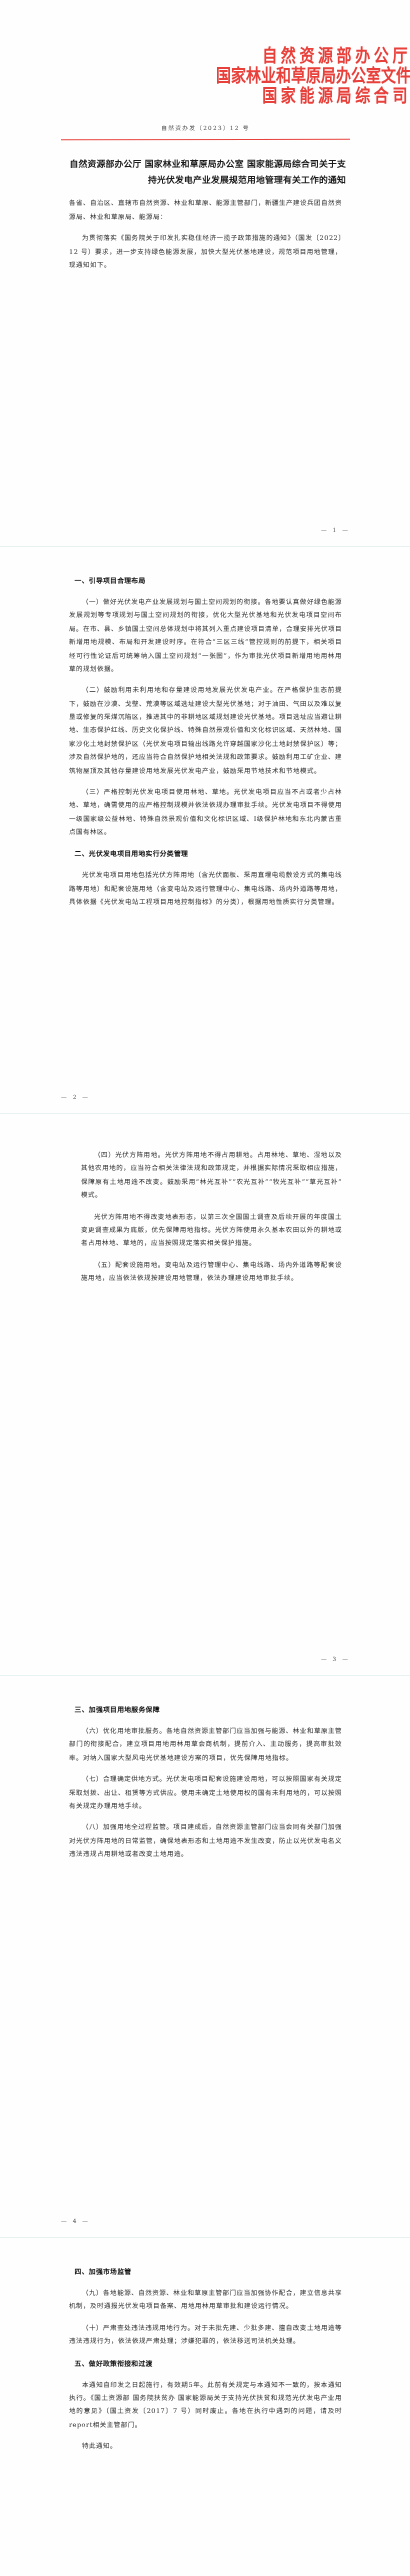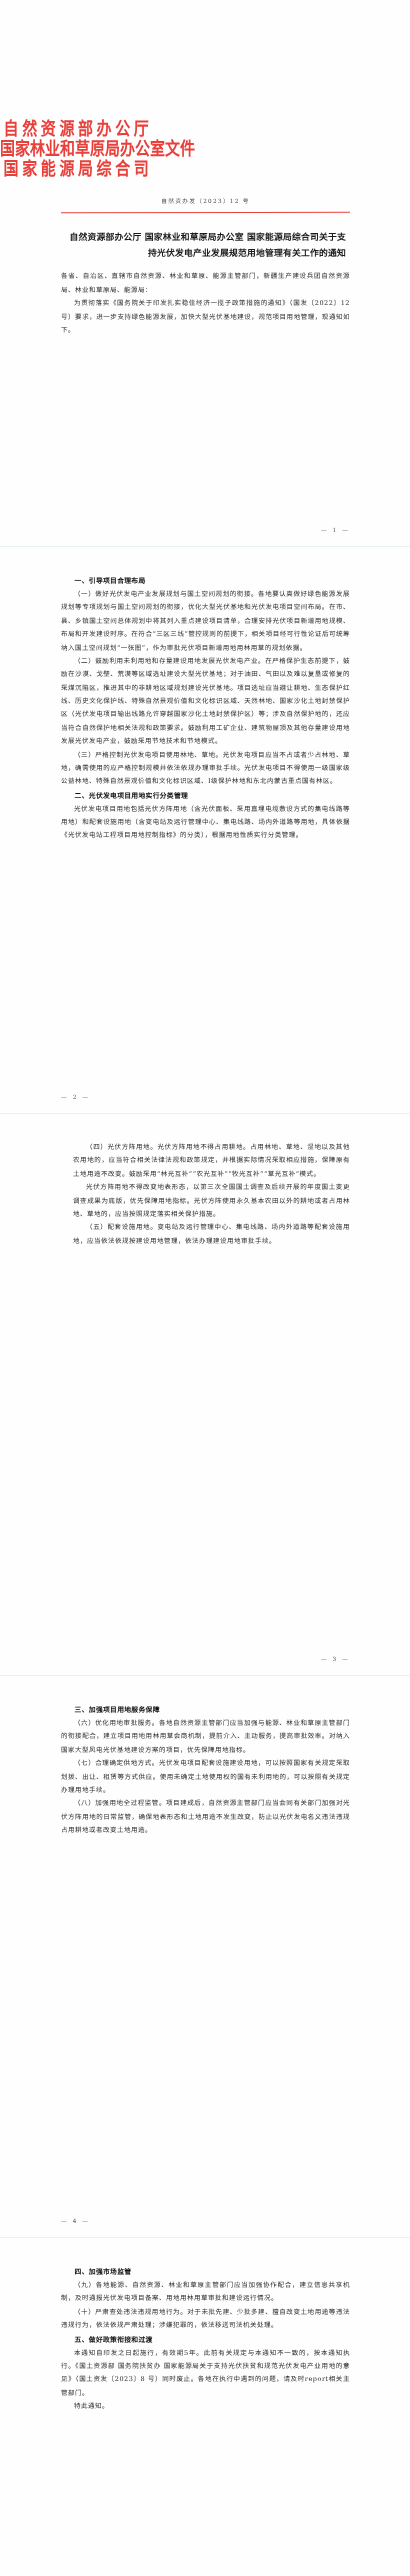--- a/index.html
+++ b/index.html
@@ -18,25 +18,25 @@
   }
   .page + .page{border-top:0.5px solid #e8f2f0;}
   .page-inner{
     box-sizing:border-box;
     padding:0 61px;
   }
   .pad-top{height:27px;}
 
   
   .letterhead{
-    text-align:left;
+    text-align:right;
     color:#e8413c;
     font-family:"DejaVu Serif","Liberation Serif",serif;
     font-weight:bold;
-    padding-top:120px;
+    padding-top:47px;
   }
   .lh-line{
     line-height:1.06;
     white-space:nowrap;
     transform:scaleY(1.22);
     transform-origin:center top;
   }
   .lh1{font-size:15px; letter-spacing:3.6px; padding-left:3.6px;}
   .lh2{font-size:15px; letter-spacing:0px; margin-top:4.1px;}
   .lh3{font-size:15px; letter-spacing:3.6px; padding-left:3.6px; margin-top:4.1px;}
@@ -71,21 +71,21 @@
 
   
   .body-p{
     font-family:"DejaVu Serif","Liberation Serif",serif;
     font-size:6.5px;
     line-height:2.06;
     color:#2b2b2b;
     text-align:justify;
     text-justify:inter-ideograph;
     letter-spacing:0.5px;
-    margin:0;
+    margin:8px;
   }
   .indent{text-indent:2em;}
   .addressee{margin-top:9.3px;}
   .h2{
     font-family:"DejaVu Sans","Liberation Sans",sans-serif;
     font-weight:bold;
     font-size:6.8px;
     line-height:2.06;
     color:#111;
     letter-spacing:0.3px;
@@ -170,20 +170,20 @@
     </div>
   </section>
 
   <section class="page" style="height:562px;">
     <div class="pad-top"></div>
     <div class="page-inner">
       <p class="h2">四、加强市场监管</p>
       <p class="body-p indent">（九）各地能源、自然资源、林业和草原主管部门应当加强协作配合，建立信息共享机制，及时通报光伏发电项目备案、用地用林用草审批和建设运行情况。</p>
       <p class="body-p indent">（十）严肃查处违法违规用地行为。对于未批先建、少批多建、擅自改变土地用途等违法违规行为，依法依规严肃处理；涉嫌犯罪的，依法移送司法机关处理。</p>
       <p class="h2">五、做好政策衔接和过渡</p>
-      <p class="body-p indent">本通知自印发之日起施行，有效期5年。此前有关规定与本通知不一致的，按本通知执行。《国土资源部 国务院扶贫办 国家能源局关于支持光伏扶贫和规范光伏发电产业用地的意见》（国土资发〔2023〕8 号）同时废止。各地在执行中遇到的问题，请及时report相关主管部门。</p>
+      <p class="body-p indent">本通知自印发之日起施行，有效期5年。此前有关规定与本通知不一致的，按本通知执行。《国土资源部 国务院扶贫办 国家能源局关于支持光伏扶贫和规范光伏发电产业用地的意见》（国土资发〔2017〕7 号）同时废止。各地在执行中遇到的问题，请及时report相关主管部门。</p>
       <p class="body-p indent">特此通知。</p>
     </div>
 
   </section>
 
 </div>
 
 
 </body></html>

